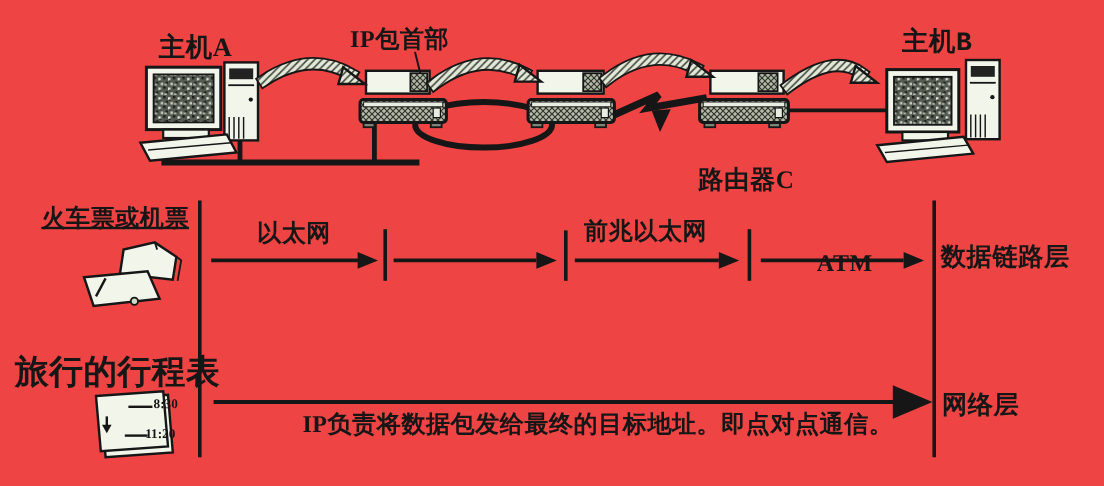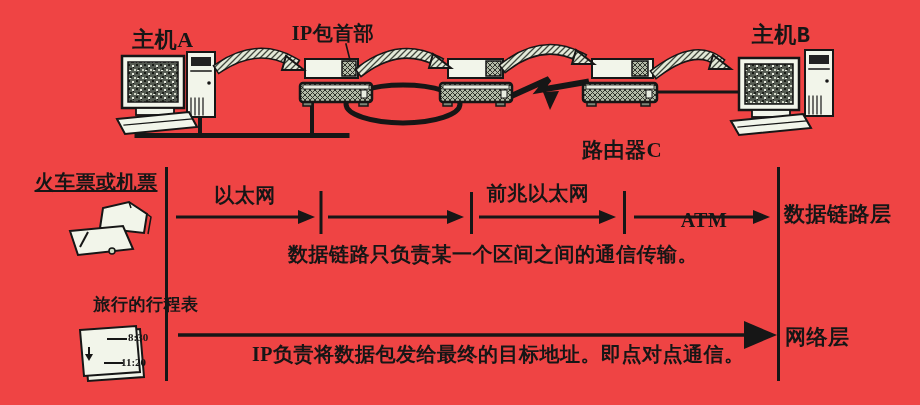--- a/index.html
+++ b/index.html
@@ -181,27 +181,26 @@
     </g>
   </g>
 </svg>
 
 <div class="lbl ctr" style="left:163px;top:28px;font-size:22px;">主机A</div>
 <div class="lbl ctr" style="left:333px;top:22px;font-size:20px;">IP包首部</div>
 <div class="lbl ctr" style="left:781px;top:25px;font-size:22px;font-family:Liberation Mono, monospace;">主机B</div>
 <div class="lbl ctr" style="left:622px;top:107px;font-size:21px;margin-top:32px;">路由器C</div>
 
 <div class="lbl ctr" style="left:96px;top:171px;font-size:20px;text-decoration:underline;">火车票或机票</div>
-<div class="lbl ctr" style="left:98px;top:296px;font-size:17px;margin-left:48px;">旅行的行程表</div>
+<div class="lbl ctr" style="left:98px;top:296px;font-size:28px;">旅行的行程表</div>
 
 <div class="lbl ctr" style="left:245px;top:184px;font-size:20px;">以太网</div>
 <div class="lbl ctr" style="left:538px;top:182px;font-size:20px;text-align:right;">前兆以太网</div>
 <div class="lbl ctr" style="left:704px;top:177px;font-size:20px;margin-top:32px;">ATM</div>
 
-<div class="lbl" style="left:288px;top:243px;font-size:20px;">数据链路只负责某一个区间之间的通信传输。</div>
 <div class="lbl" style="left:252px;top:343px;font-size:20px;">IP负责将数据包发给最终的目标地址。即点对点通信。</div>
 
 <div class="lbl" style="left:784px;top:203px;font-size:21px;">数据链路层</div>
 <div class="lbl" style="left:785px;top:326px;font-size:21px;">网络层</div>
 
 <div class="lbl tiny" style="left:84px;top:331px;font-size:11px;">8:30</div>
 <div class="lbl tiny" style="left:77px;top:356px;font-size:11px;">11:20</div>
 
 </div>
 

